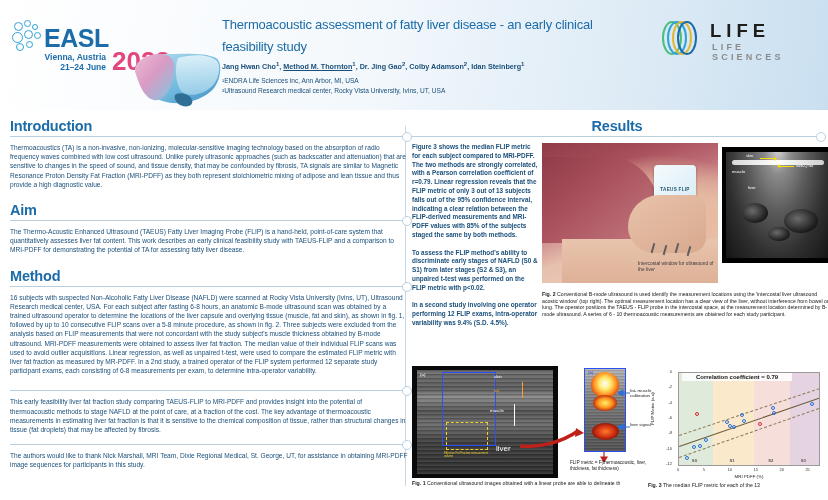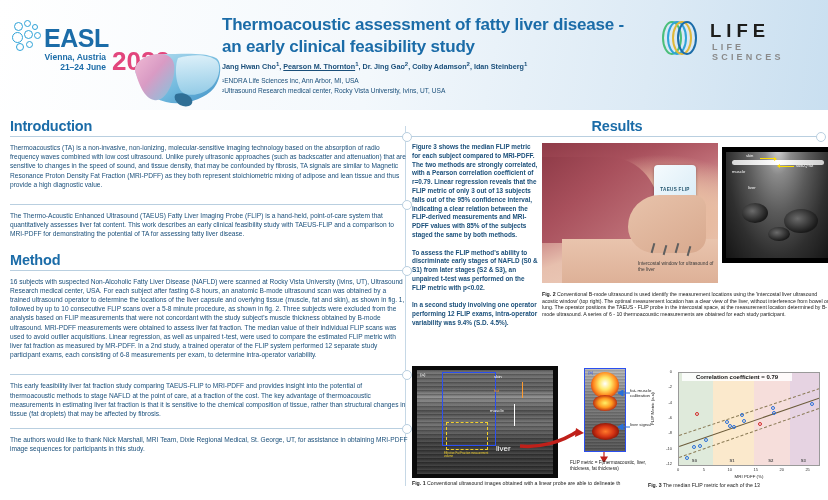--- a/index.html
+++ b/index.html
@@ -34,21 +34,21 @@
   }
   .year-2023 {
     position:absolute; left:100px; top:32px; font-size:26px; font-weight:bold;
     color:#e2467d; letter-spacing:0px;
   }
   .liver-art {
     position:absolute; left:128px; top:48px; width:96px; height:62px;
   }
   .title {
     position:absolute; left:222px; top:14px; width:420px;
-    font-size:17px; line-height:22px; font-weight:bold; color:#1b6ca8;
+    font-size:13px; line-height:22px; font-weight:normal; color:#1b6ca8;
     letter-spacing:-0.2px;
   }
   .authors {
     position:absolute; left:222px; top:60px; width:430px;
     font-size:7.2px; font-weight:bold; color:#1a4f7a; line-height:9px;
   }
   .authors u { text-decoration: underline; }
   .affil {
     position:absolute; left:222px; top:76px; width:430px;
     font-size:6.6px; color:#1a4f7a; line-height:9.5px;
@@ -287,21 +287,21 @@
         </linearGradient>
       </defs>
       <path d="M8,26 C4,16 16,6 34,6 C56,6 76,4 88,10 C94,13 94,30 86,40 C76,52 54,58 38,54 C22,50 12,38 8,26 Z" fill="url(#lvgB)"></path>
       <path d="M8,26 C4,16 16,6 32,6 C44,6 48,14 46,26 C44,40 36,54 26,52 C16,50 11,36 8,26 Z" fill="url(#lvgA)"></path>
       <path d="M50,10 C64,6 80,6 88,12 C93,16 92,28 86,36 C78,46 62,50 54,44 C48,38 46,20 50,10 Z" fill="url(#lvgC)" opacity="0.85"></path>
       <path d="M48,46 C54,44 62,46 64,52 C66,58 58,60 52,57 C47,54 45,48 48,46 Z" fill="#2f6f96"></path>
     </svg>
 
     <div class="title">Thermoacoustic assessment of fatty liver disease - an early clinical feasibility study</div>
     <div class="authors">
-      Jang Hwan Cho<sup>1</sup>, <u>Pearson M. Thornton</u><sup>1</sup>, Dr. Jing Gao<sup>2</sup>, Colby Adamson<sup>2</sup>, Idan Steinberg<sup>1</sup>
+      Jang Hwan Cho<sup>1</sup>, <u>Method M. Thornton</u><sup>1</sup>, Dr. Jing Gao<sup>2</sup>, Colby Adamson<sup>2</sup>, Idan Steinberg<sup>1</sup>
     </div>
     <div class="affil">
       <div>¹ENDRA Life Sciences inc, Ann Arbor, MI, USA</div>
       <div>²Ultrasound Research medical center, Rocky Vista University, Ivins, UT, USA</div>
     </div>
 
     <div class="endra-logo">
       <svg class="endra-mark" viewBox="0 0 42 40">
         <ellipse cx="12" cy="20" rx="9" ry="16" fill="none" stroke="#4bbf7a" stroke-width="2"></ellipse>
         <ellipse cx="17" cy="20" rx="9" ry="16" fill="none" stroke="#2fa3d8" stroke-width="2"></ellipse>
@@ -315,20 +315,21 @@
 
   <div class="vdiv"></div>
 
   <div class="col-left">
 
     <h2 class="sec">Introduction</h2>
     <div class="rule"></div>
     <div class="body-text">Thermoacoustics (TA) is a non-invasive, non-ionizing, molecular-sensitive imaging technology based on the absorption of radio frequency waves combined with low cost ultrasound. Unlike purely ultrasonic approaches (such as backscatter and attenuation) that are sensitive to changes in the speed of sound, and tissue density, that may be confounded by fibrosis, TA signals are similar to Magnetic Resonance Proton Density Fat Fraction (MRI-PDFF) as they both represent stoichiometric mixing of adipose and lean tissue and thus provide a high diagnostic value.</div>
 
     <div class="spacer-md"></div>
+    <h2 class="sec">Aim</h2>
     <div class="rule"></div>
     <div class="body-text">The Thermo-Acoustic Enhanced Ultrasound (TAEUS) Fatty Liver Imaging Probe (FLIP) is a hand-held, point-of-care system that quantitatively assesses liver fat content. This work describes an early clinical feasibility study with TAEUS-FLIP and a comparison to MRI-PDFF for demonstrating the potential of TA for assessing fatty liver disease.</div>
 
     <div class="spacer-md"></div>
     <h2 class="sec">Method</h2>
     <div class="rule"></div>
     <div class="body-text">16 subjects with suspected Non-Alcoholic Fatty Liver Disease (NAFLD) were scanned at Rocky Vista University (Ivins, UT), Ultrasound Research medical center, USA. For each subject after fasting 6-8 hours, an anatomic B-mode ultrasound scan was obtained by a trained ultrasound operator to determine the locations of the liver capsule and overlying tissue (muscle, fat and skin), as shown in fig. 1, followed by up to 10 consecutive FLIP scans over a 5-8 minute procedure, as shown in fig. 2. Three subjects were excluded from the analysis based on FLIP measurements that were not concordant with the study subject's muscle thickness obtained by B-mode ultrasound. MRI-PDFF measurements were obtained to assess liver fat fraction. The median value of their individual FLIP scans was used to avoid outlier acquisitions. Linear regression, as well as unpaired t-test, were used to compare the estimated FLIP metric with liver fat fraction as measured by MR-PDFF. In a 2nd study, a trained operator of the FLIP system performed 12 separate study participant exams, each consisting of 6-8 measurements per exam, to determine intra-operator variability.</div>
 
     <div class="spacer-md"></div>
     <div class="rule"></div>

